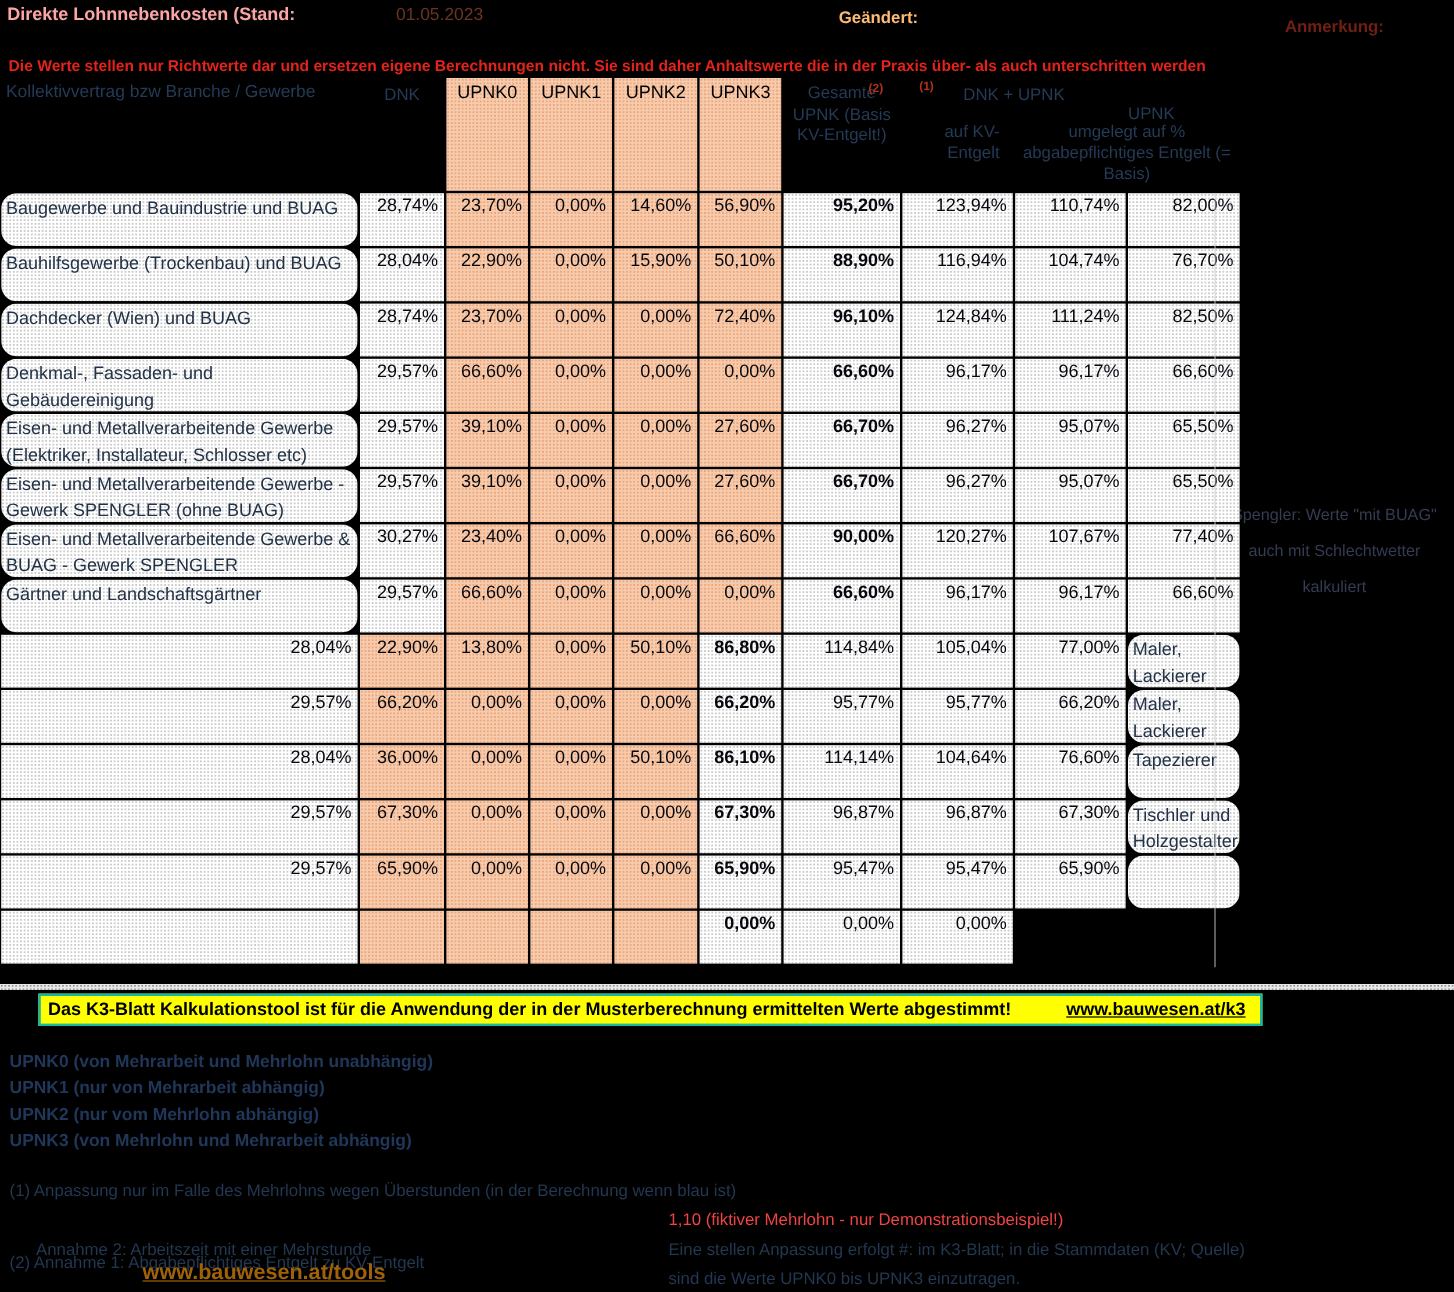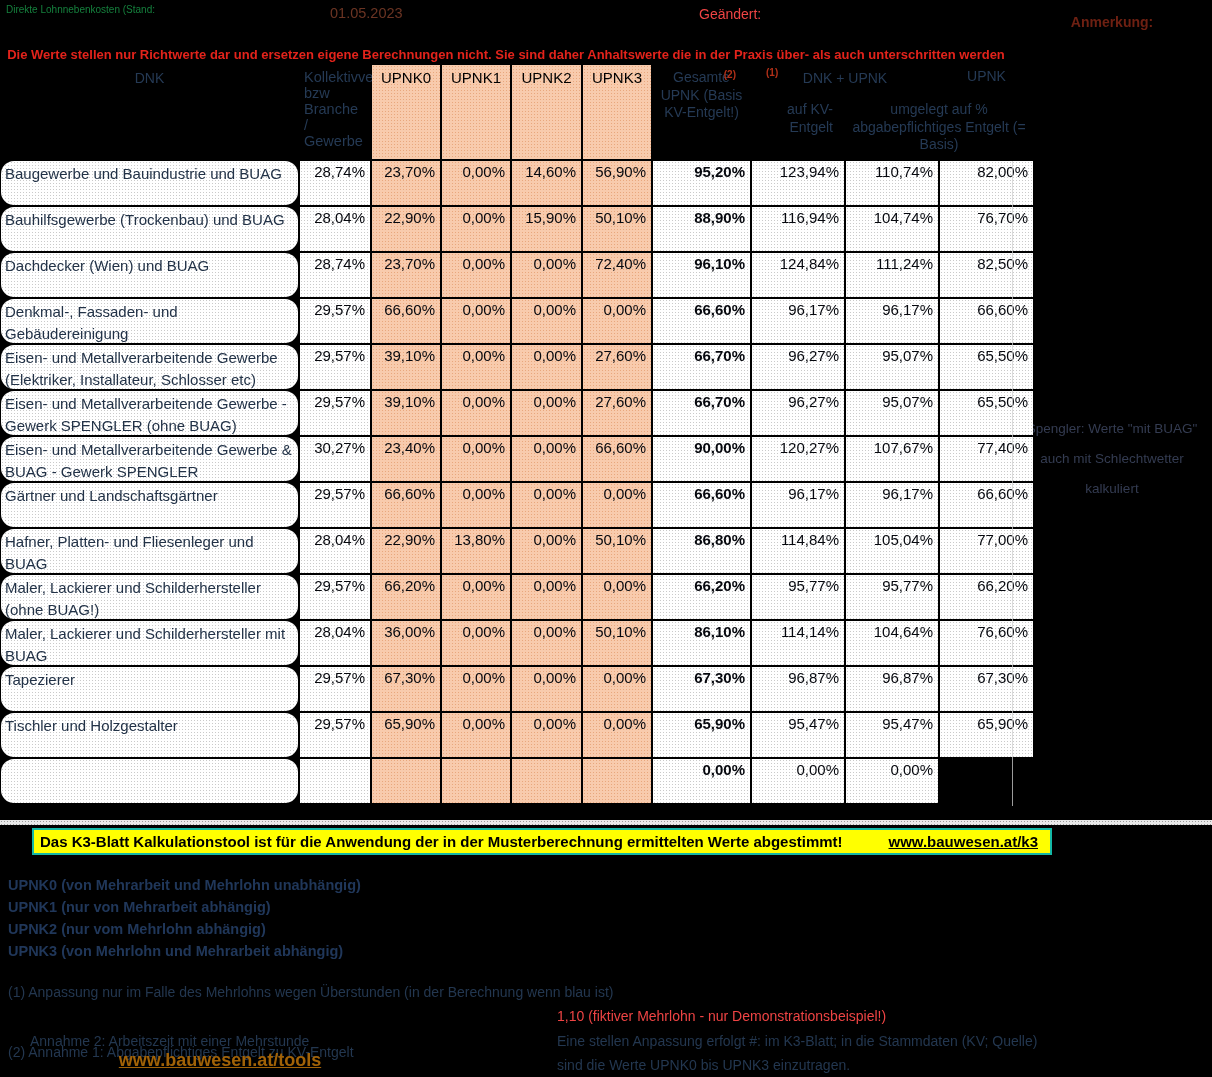--- a/index.html
+++ b/index.html
@@ -1,22 +1,22 @@
 <!DOCTYPE html>
 <html><head>
 <meta charset="utf-8">
 <style>
   html,body{margin:0;padding:0;background:#000;}
   .stage{position:relative;width:1212px;height:1077px;background:#000;overflow:hidden;
          font-family:"Liberation Sans",sans-serif;}
 
   
-  .title{position:absolute;left:6px;top:4px;color:#15803d;font-weight:normal;font-size:10px;}
+  .title{position:absolute;left:6px;top:4px;color:#fca5a5;font-weight:bold;font-size:15px;}
   .date{position:absolute;left:330px;top:5px;color:#6b3423;font-size:14.5px;}
-  .changed{position:absolute;left:699px;top:6px;color:#ef4444;font-size:14px;}
+  .changed{position:absolute;left:699px;top:6px;color:#fdba74;font-size:14px;font-weight:bold;}
   .warning{position:absolute;left:0;top:47px;width:1012px;text-align:center;
            color:#e3231b;font-size:13px;font-weight:600;}
 
   
   .ann{position:absolute;left:1014px;top:14px;width:196px;text-align:center;}
   .ann-title{color:#6e2012;font-weight:bold;font-size:14px;margin-bottom:3px;}
   .ann-body{color:#2c3850;font-size:13.5px;line-height:21.5px;}
   .side-note{position:absolute;left:1014px;top:414px;width:196px;color:#343c52;
              font-size:13.5px;line-height:30px;text-align:center;}
 
@@ -31,21 +31,21 @@
         background-image:radial-gradient(rgba(209,112,52,.40) .7px,transparent .8px);
         background-size:3px 3px;}
   .hc{position:relative;color:#253a55;font-size:14px;}
   .hc1{padding:4px 4px 0;font-size:14.5px;}
   .hc2{display:flex;justify-content:center;align-items:flex-start;padding-top:5px;}
   .hpeach{display:flex;justify-content:center;align-items:flex-start;padding-top:4px;
           color:#000;font-size:15px;}
   .hc7{text-align:center;padding:4px 2px 0;line-height:17.5px;}
   .hrwrap{grid-column:8 / 11;position:relative;color:#253a55;font-size:14px;}
   .h-dnkupnk{position:absolute;left:0;top:5px;width:186px;text-align:center;}
-  .h-upnkr{position:absolute;right:0;top:3px;width:93px;text-align:center;}
+  .h-upnkr{position:absolute;right:0;top:21px;width:93px;}
   .h-aufkv{position:absolute;left:11px;top:36px;width:70px;text-align:right;line-height:17.5px;}
   .h-umgelegt{position:absolute;left:94px;top:36px;width:186px;text-align:center;line-height:17.5px;}
   .sup{position:absolute;color:#b23018;font-size:10px;font-weight:bold;}
 
   .cell{font-size:15px;overflow:hidden;}
   .c-name{color:#223247;padding:2px 4px 0;line-height:21.5px;border-radius:13px;}
   .c-num{color:#06080e;text-align:right;padding:2px 5px 0;}
   .c-total{font-weight:bold;}
   .c-void{background:#000;}
 
@@ -76,22 +76,22 @@
   <div class="date">01.05.2023</div>
   <div class="changed">Geändert:</div>
   <div class="warning">Die Werte stellen nur Richtwerte dar und ersetzen eigene Berechnungen nicht. Sie sind daher Anhaltswerte die in der Praxis über- als auch unterschritten werden können!</div>
 
   <div class="ann">
     <div class="ann-title">Anmerkung:</div>
   </div>
   <div class="side-note">Spengler: Werte "mit BUAG" auch mit Schlechtwetter kalkuliert</div>
 
   <div class="tbl" id="lnk-table">
+    <div class="hc hc1">Kollektivvertrag bzw Branche / Gewerbe</div>
     <div class="hc hc2">DNK</div>
-    <div class="hc hc1">Kollektivvertrag bzw Branche / Gewerbe</div>
     <div class="hc hpeach dotp">UPNK0</div>
     <div class="hc hpeach dotp">UPNK1</div>
     <div class="hc hpeach dotp">UPNK2</div>
     <div class="hc hpeach dotp">UPNK3</div>
     <div class="hc hc7">
       <span>Gesamte UPNK (Basis KV-Entgelt!)</span>
       <span class="sup" style="right:14px;top:1px">(2)</span>
     </div>
     <div class="hrwrap">
       <div class="h-dnkupnk">
@@ -176,21 +176,20 @@
       <div class="cell c-name dotw">Gärtner und Landschaftsgärtner</div>
       <div class="cell c-num dotw">29,57%</div>
       <div class="cell c-num dotp">66,60%</div>
       <div class="cell c-num dotp">0,00%</div>
       <div class="cell c-num dotp">0,00%</div>
       <div class="cell c-num dotp">0,00%</div>
       <div class="cell c-num c-total dotw">66,60%</div>
       <div class="cell c-num dotw">96,17%</div>
       <div class="cell c-num dotw">96,17%</div>
       <div class="cell c-num dotw">66,60%</div>
-      <div class="cell c-name dotw">Hafner, Platten- und Fliesenleger und BUAG</div>
       <div class="cell c-num dotw">28,04%</div>
       <div class="cell c-num dotp">22,90%</div>
       <div class="cell c-num dotp">13,80%</div>
       <div class="cell c-num dotp">0,00%</div>
       <div class="cell c-num dotp">50,10%</div>
       <div class="cell c-num c-total dotw">86,80%</div>
       <div class="cell c-num dotw">114,84%</div>
       <div class="cell c-num dotw">105,04%</div>
       <div class="cell c-num dotw">77,00%</div>
       <div class="cell c-name dotw">Maler, Lackierer und Schilderhersteller (ohne BUAG!)</div>

